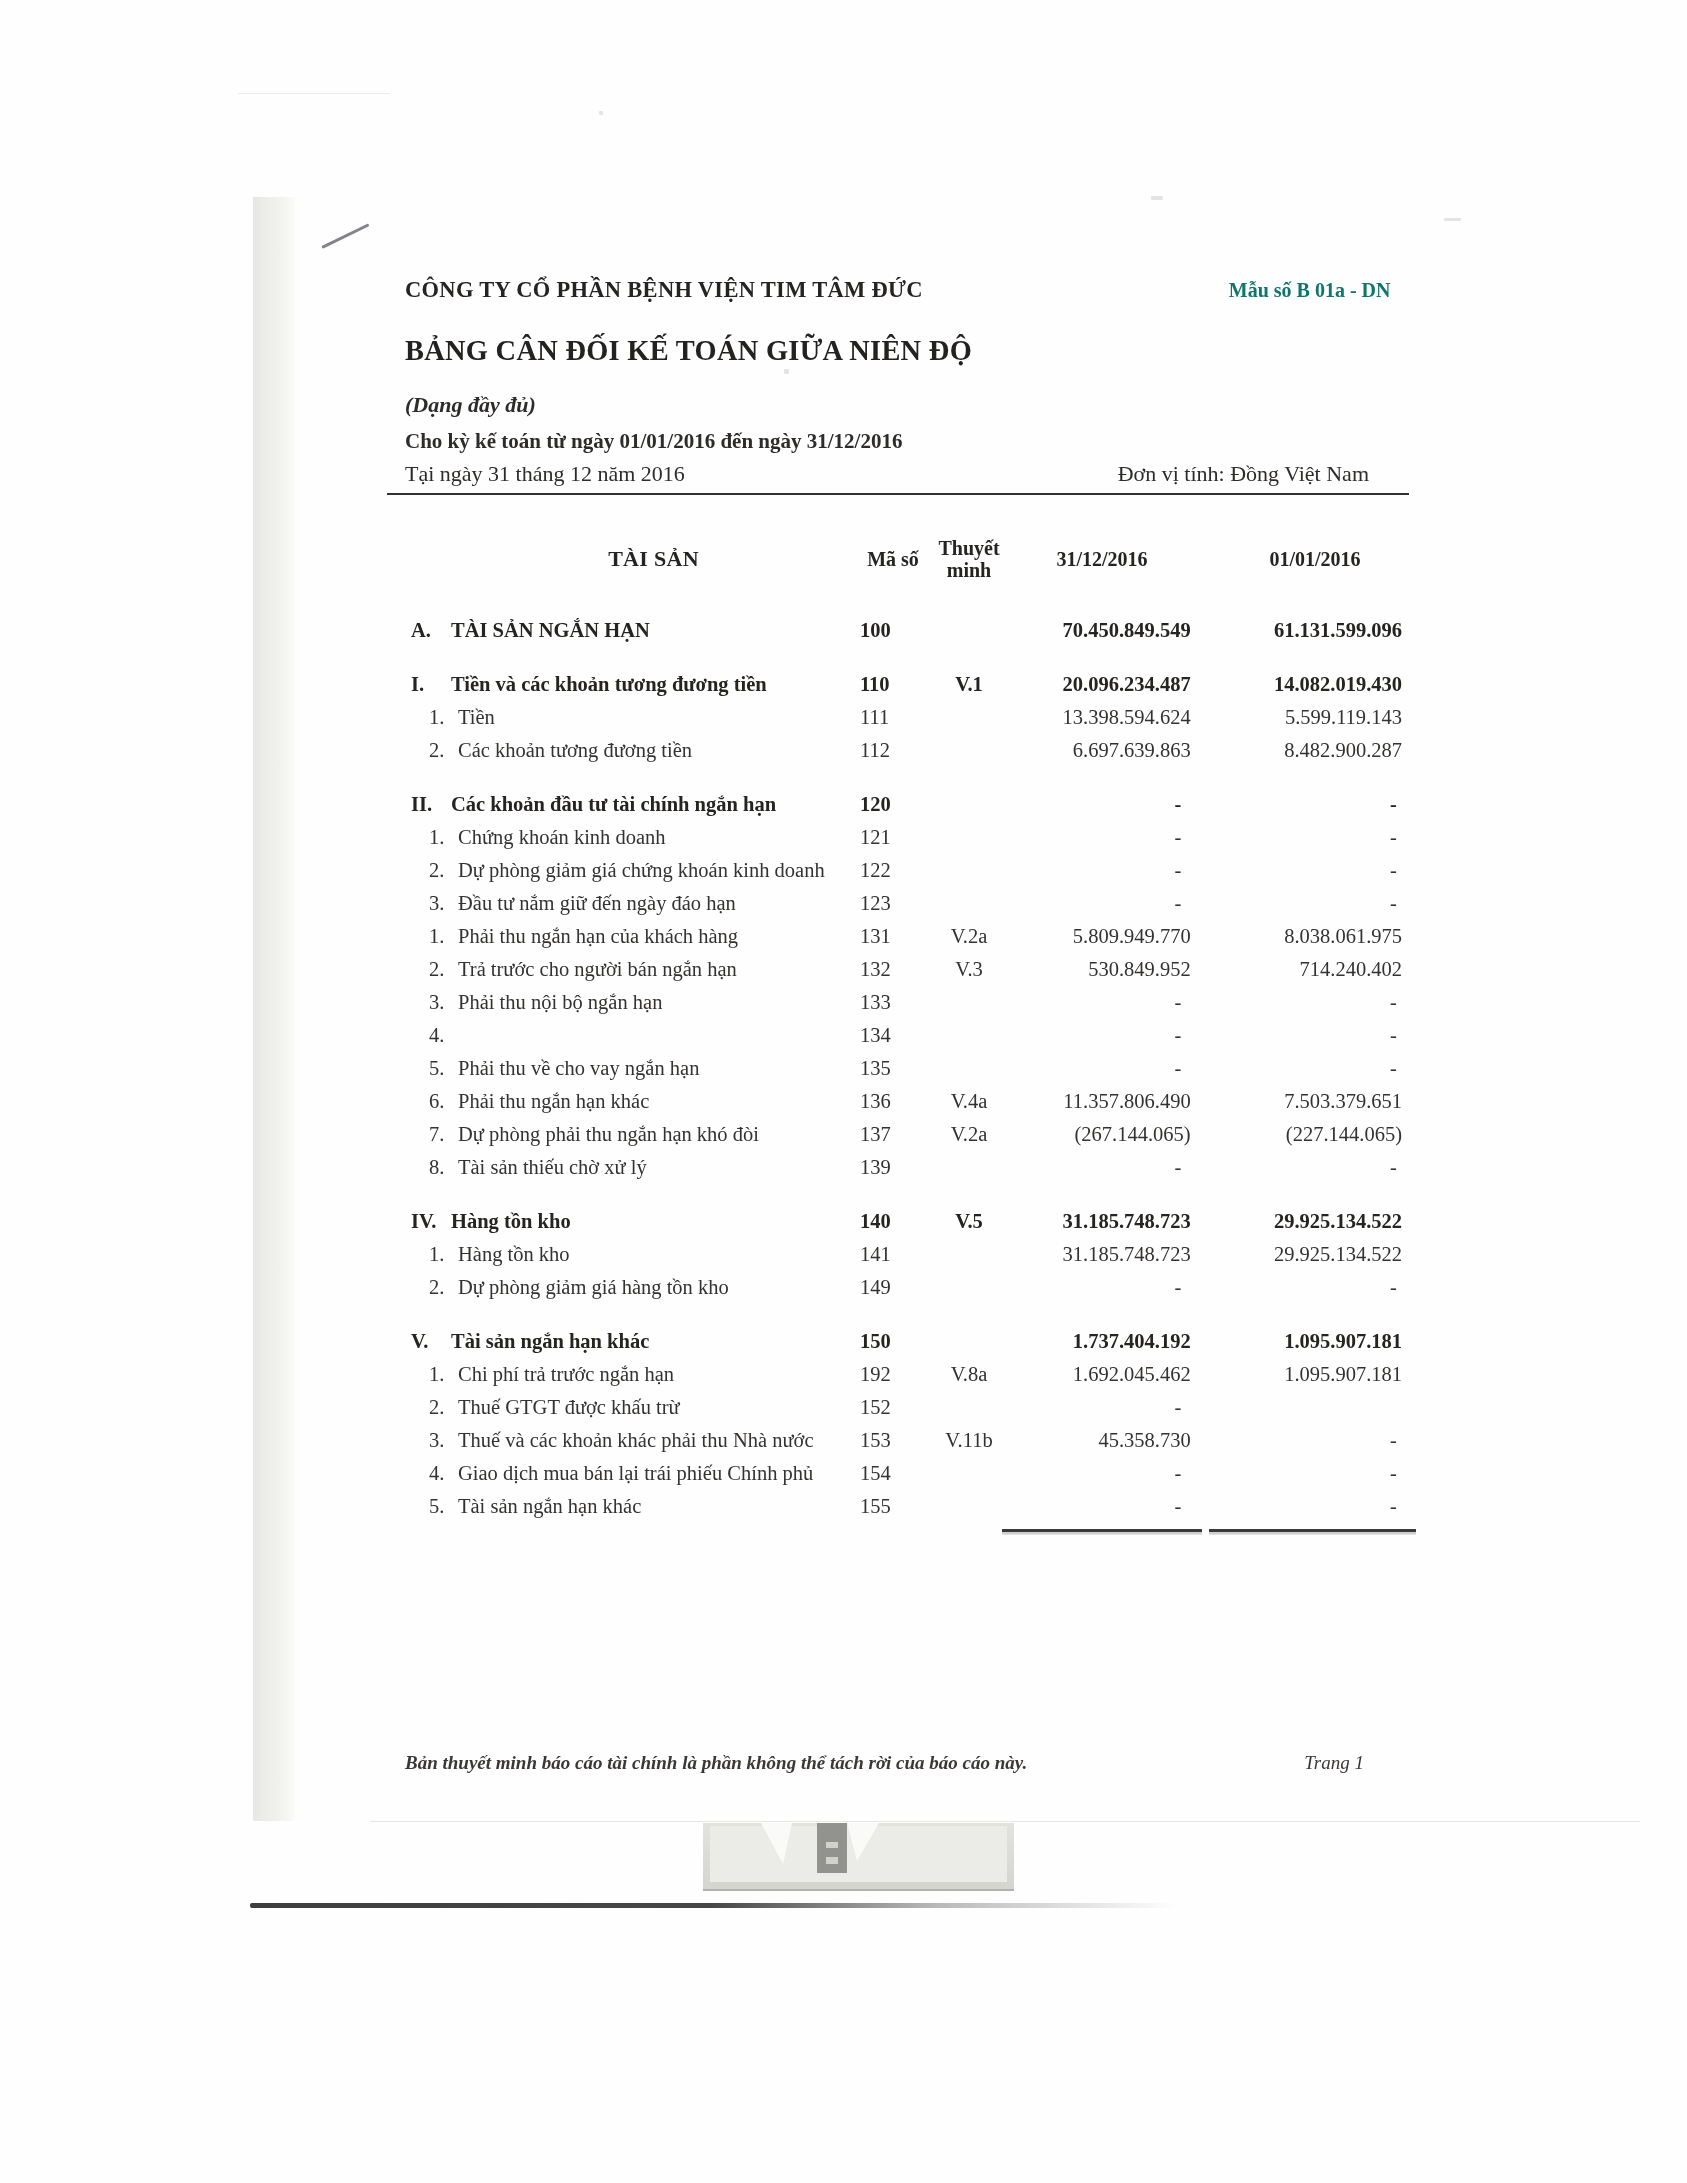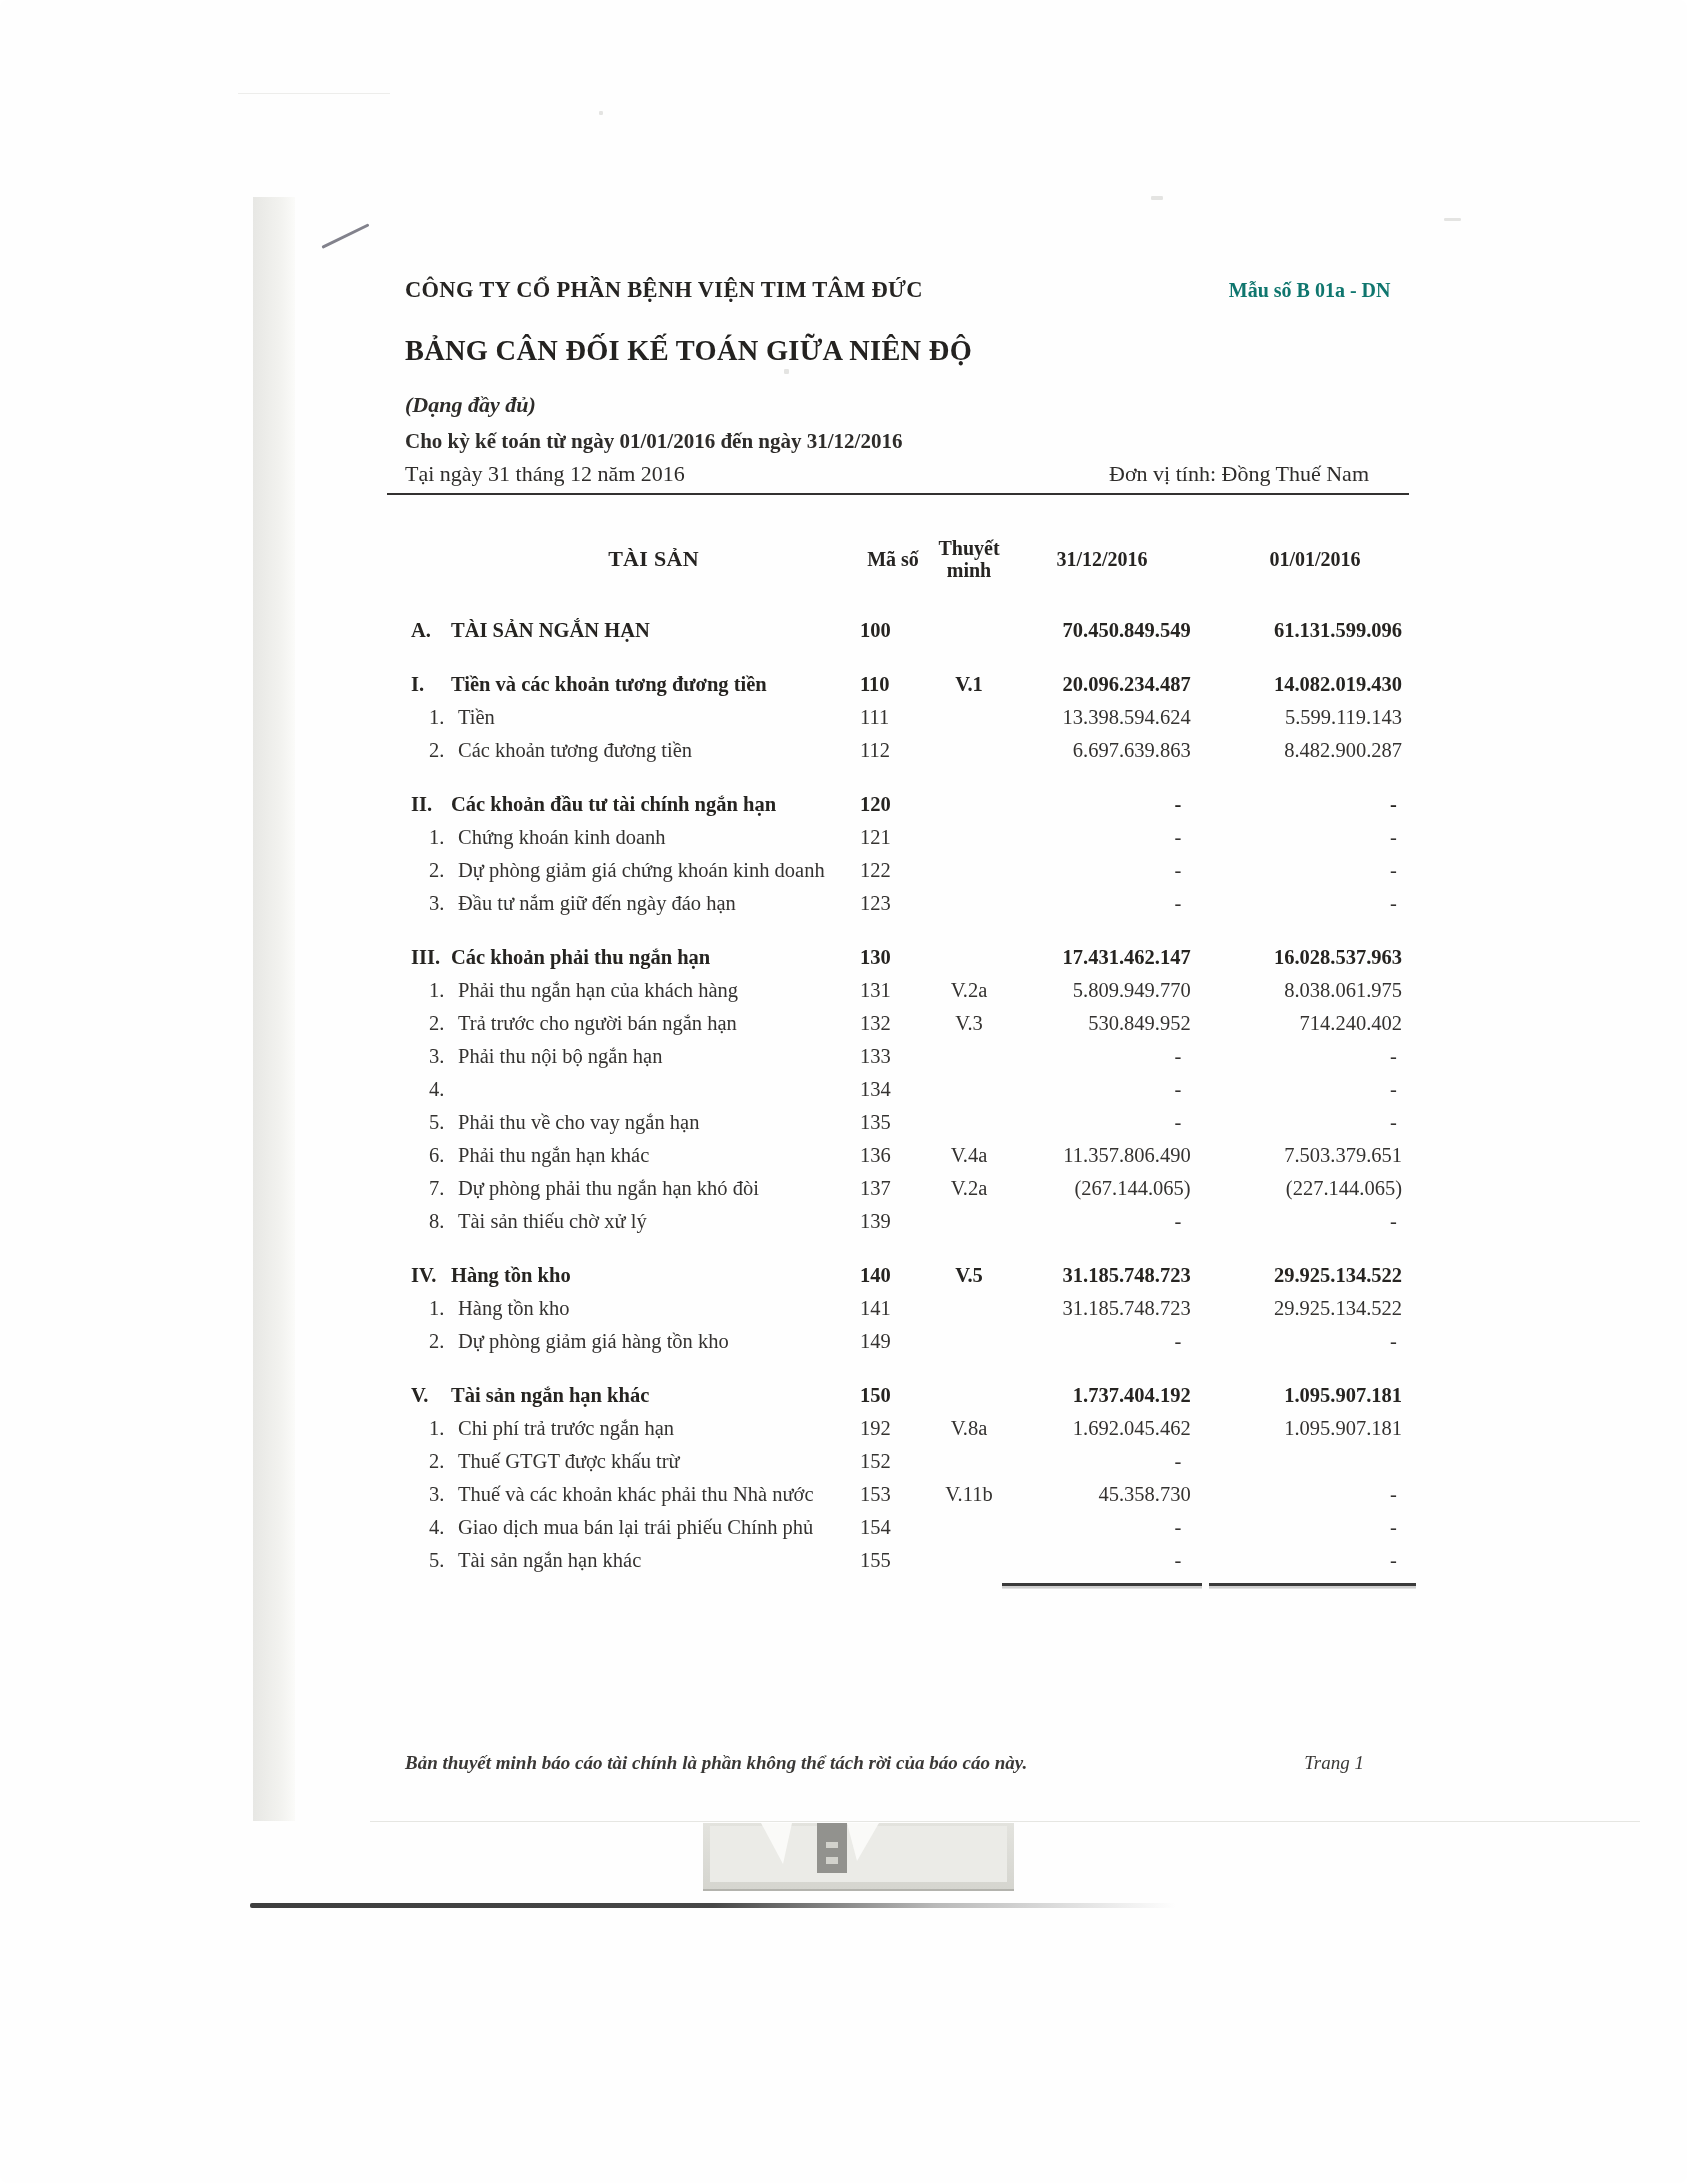--- a/index.html
+++ b/index.html
@@ -107,21 +107,21 @@
       <span class="company">CÔNG TY CỔ PHẦN BỆNH VIỆN TIM TÂM ĐỨC</span>
       <span class="form-no">Mẫu số B 01a - DN</span>
     </div>
 
     <div class="doc-title">BẢNG CÂN ĐỐI KẾ TOÁN GIỮA NIÊN ĐỘ</div>
     <div class="doc-subtitle">(Dạng đầy đủ)</div>
     <div class="doc-period">Cho kỳ kế toán từ ngày 01/01/2016 đến ngày 31/12/2016</div>
 
     <div class="date-row">
       <span class="asof">Tại ngày 31 tháng 12 năm 2016</span>
-      <span class="unit">Đơn vị tính: Đồng Thuế Nam</span>
+      <span class="unit">Đơn vị tính: Đồng Việt Nam</span>
     </div>
 
     <div class="thead">
       <div class="h-assets">TÀI SẢN</div>
       <div class="h-code">Mã số</div>
       <div class="h-note">Thuyết
 minh</div>
       <div class="h-c1">31/12/2016</div>
       <div class="h-c2">01/01/2016</div>
     </div>
@@ -199,30 +199,20 @@
   </div>
         <div class="row item">
     <div class="cell labelcell">
       <span class="num">3.</span>
       <span class="lbl">Đầu tư nắm giữ đến ngày đáo hạn</span>
     </div>
     <div class="cell code">123</div>
     <div class="cell note"></div>
     <div class="cell v1 dash">-</div>
     <div class="cell v2 dash">-</div>
-  </div>
-        <div class="row section">
-    <div class="cell labelcell">
-      <span class="num">III.</span>
-      <span class="lbl">Các khoản phải thu ngắn hạn</span>
-    </div>
-    <div class="cell code">130</div>
-    <div class="cell note"></div>
-    <div class="cell v1">17.431.462.147</div>
-    <div class="cell v2">16.028.537.963</div>
   </div>
         <div class="row item">
     <div class="cell labelcell">
       <span class="num">1.</span>
       <span class="lbl">Phải thu ngắn hạn của khách hàng</span>
     </div>
     <div class="cell code">131</div>
     <div class="cell note">V.2a</div>
     <div class="cell v1">5.809.949.770</div>
     <div class="cell v2">8.038.061.975</div>

